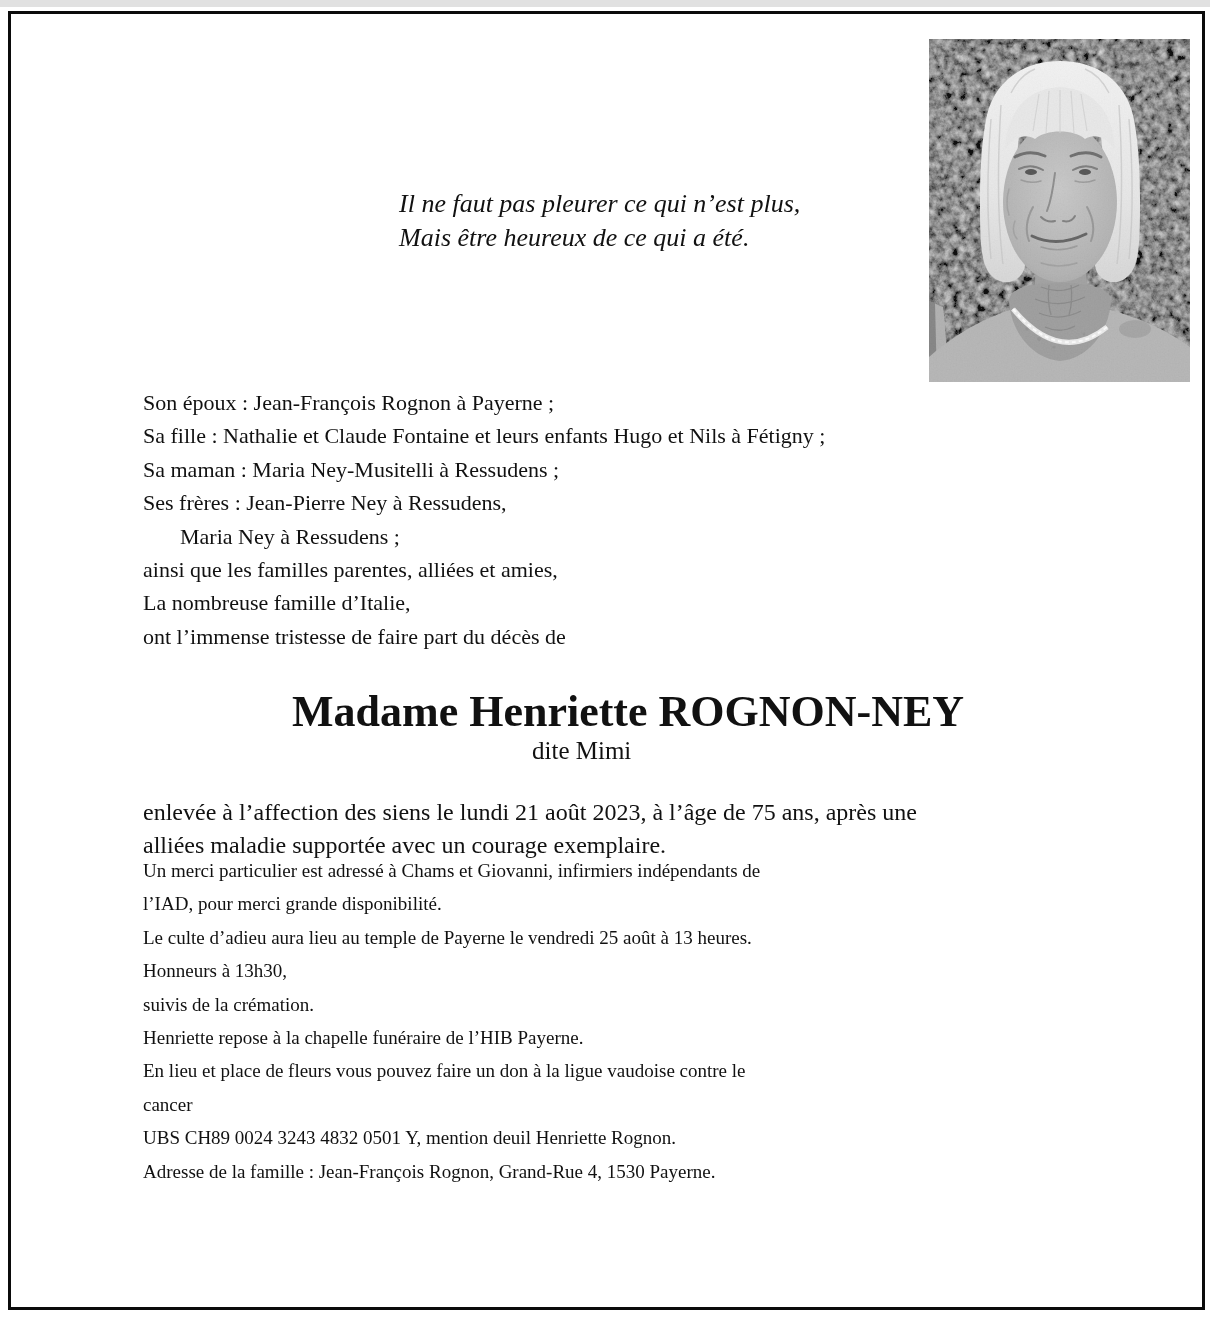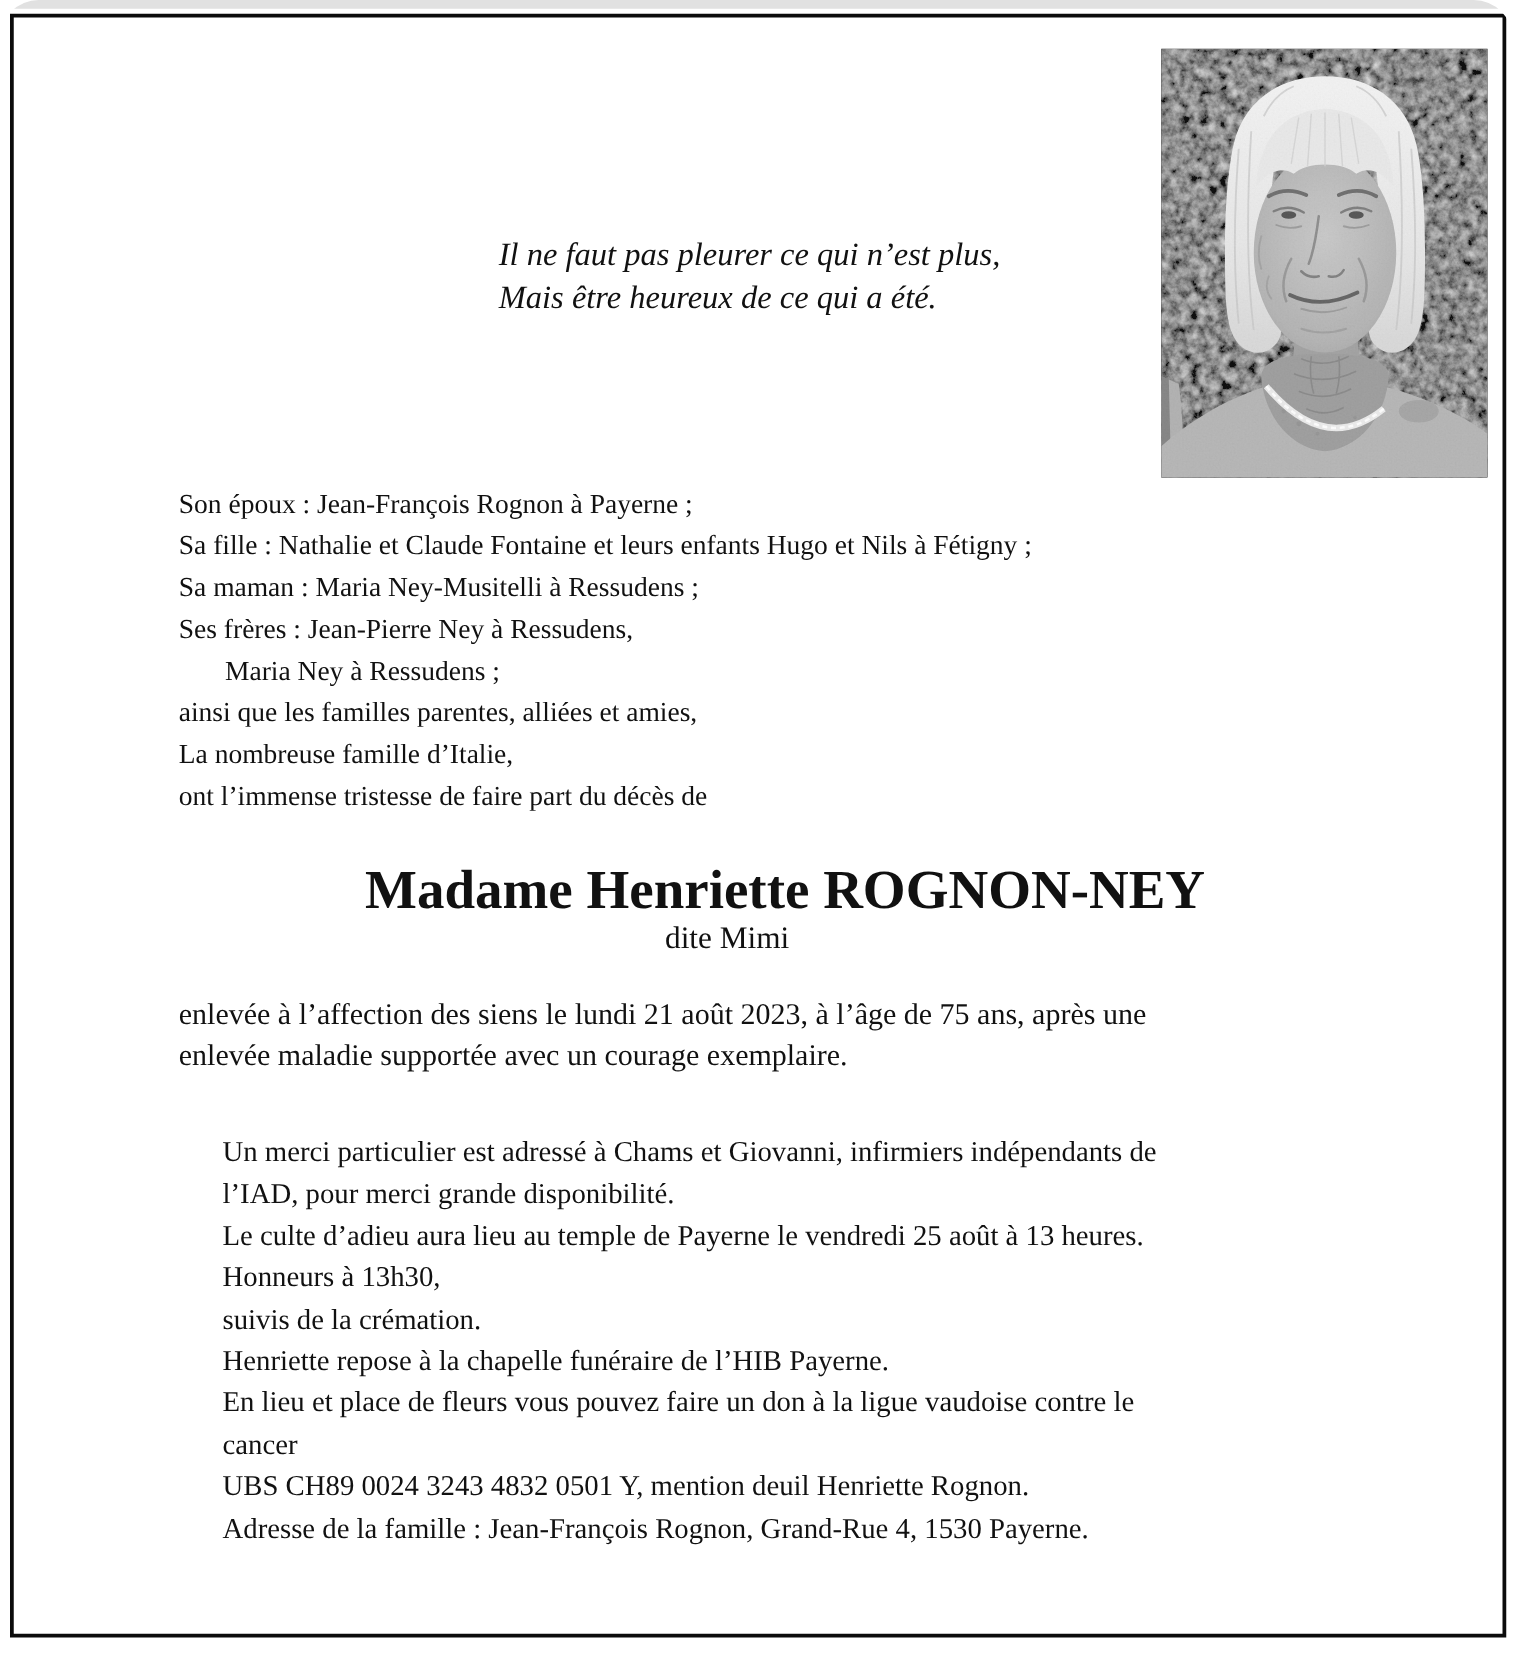--- a/index.html
+++ b/index.html
@@ -3,21 +3,20 @@
 <meta charset="utf-8">
 <style>
   html,body{margin:0;padding:0;background:#ffffff;}
   #screen{
     position:relative;
     width:1210px;height:1326px;
     background:#ffffff;
     overflow:hidden;
     font-family:"Liberation Serif", serif;
     color:#111111;
-    border-radius:31px;
   }
   .top-strip{
     position:absolute;left:0;top:0;width:1210px;height:7px;
     background:#e1e1e1;
   }
   .page-frame{
     position:absolute;left:8px;top:11px;width:1197px;height:1299px;
     border:3px solid #0b0b0b;box-sizing:border-box;
     background:transparent;
   }
@@ -41,22 +40,22 @@
   }
   .name-alias{
     position:absolute;left:532px;top:734px;
     font-size:25px;line-height:33px;white-space:nowrap;
   }
   .para1-block{
     position:absolute;left:143px;top:796px;
     font-size:24px;line-height:33.4px;
   }
   .details-block{
-    position:absolute;left:143px;top:905px;
-    font-size:23px;line-height:33.4px;margin-left:35px;
+    position:absolute;left:143px;top:854px;
+    font-size:19px;line-height:33.4px;
   }
 </style>
 </head>
 <body>
 
 <div id="screen">
 
   <div class="top-strip"></div>
   <div class="page-frame"></div>
 
@@ -192,21 +191,21 @@
     <div class="line">ainsi que les familles parentes, alliées et amies,</div>
     <div class="line">La nombreuse famille d’Italie,</div>
     <div class="line">ont l’immense tristesse de faire part du décès de</div>
   </div>
 
   <div class="name-title">Madame Henriette ROGNON-NEY</div>
   <div class="name-alias">dite Mimi</div>
 
   <div class="para1-block">
     <div class="line">enlevée à l’affection des siens le lundi 21 août 2023, à l’âge de 75 ans, après une</div>
-    <div class="line">enlevée maladie supportée avec un courage exemplaire.</div>
+    <div class="line">alliées maladie supportée avec un courage exemplaire.</div>
   </div>
 
   <div class="details-block">
     <div class="line">Un merci particulier est adressé à Chams et Giovanni, infirmiers indépendants de</div>
     <div class="line">l’IAD, pour merci grande disponibilité.</div>
     <div class="line">Le culte d’adieu aura lieu au temple de Payerne le vendredi 25 août à 13 heures.</div>
     <div class="line">Honneurs à 13h30,</div>
     <div class="line">suivis de la crémation.</div>
     <div class="line">Henriette repose à la chapelle funéraire de l’HIB Payerne.</div>
     <div class="line">En lieu et place de fleurs vous pouvez faire un don à la ligue vaudoise contre le</div>

